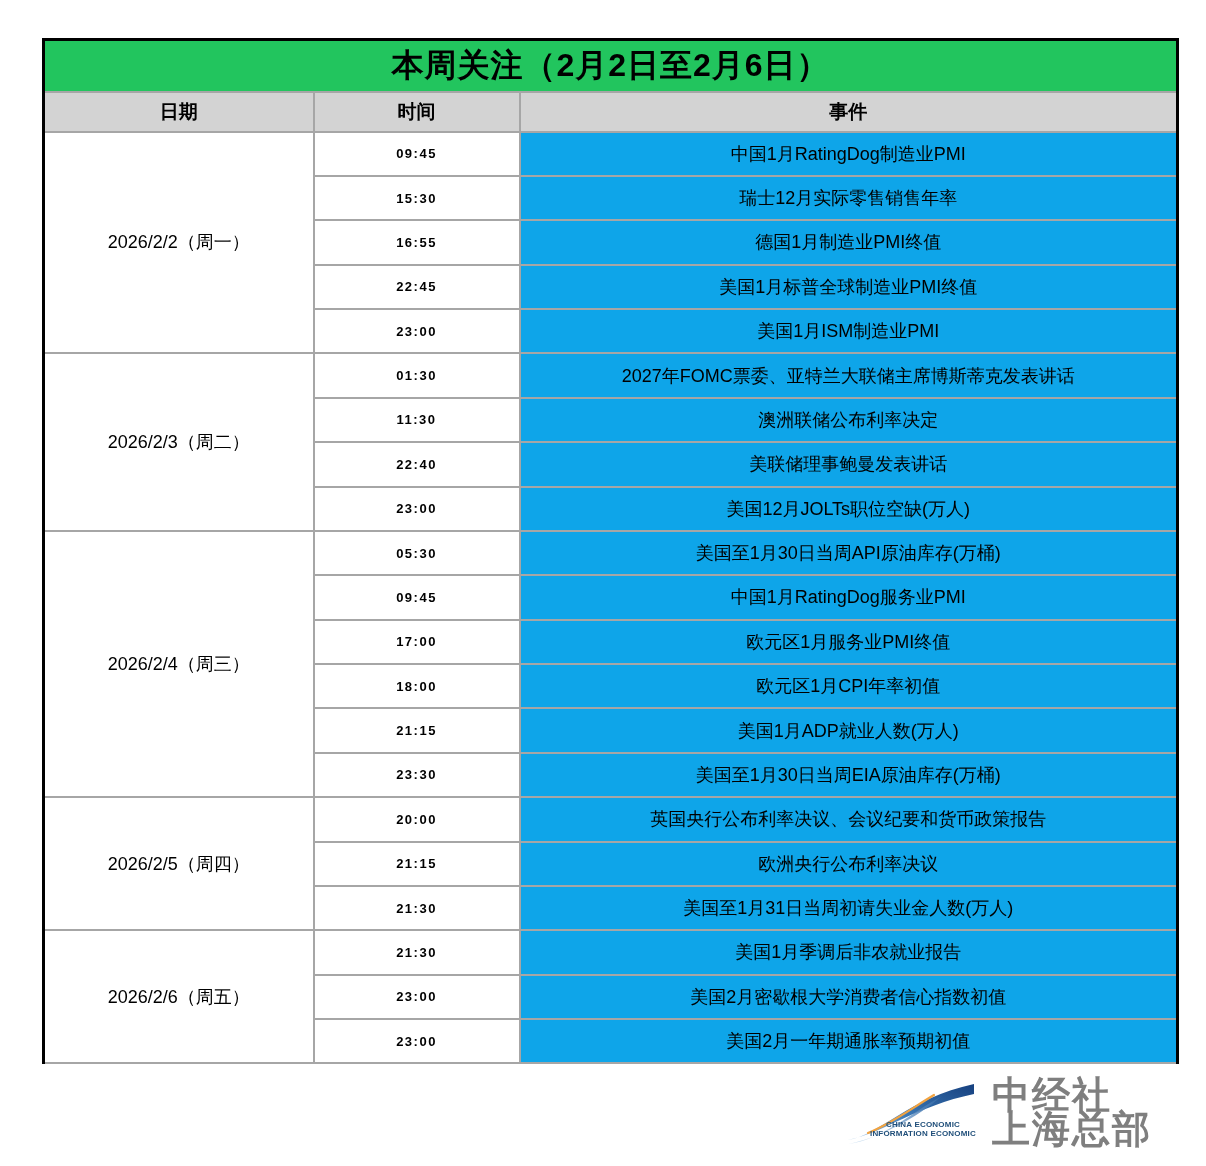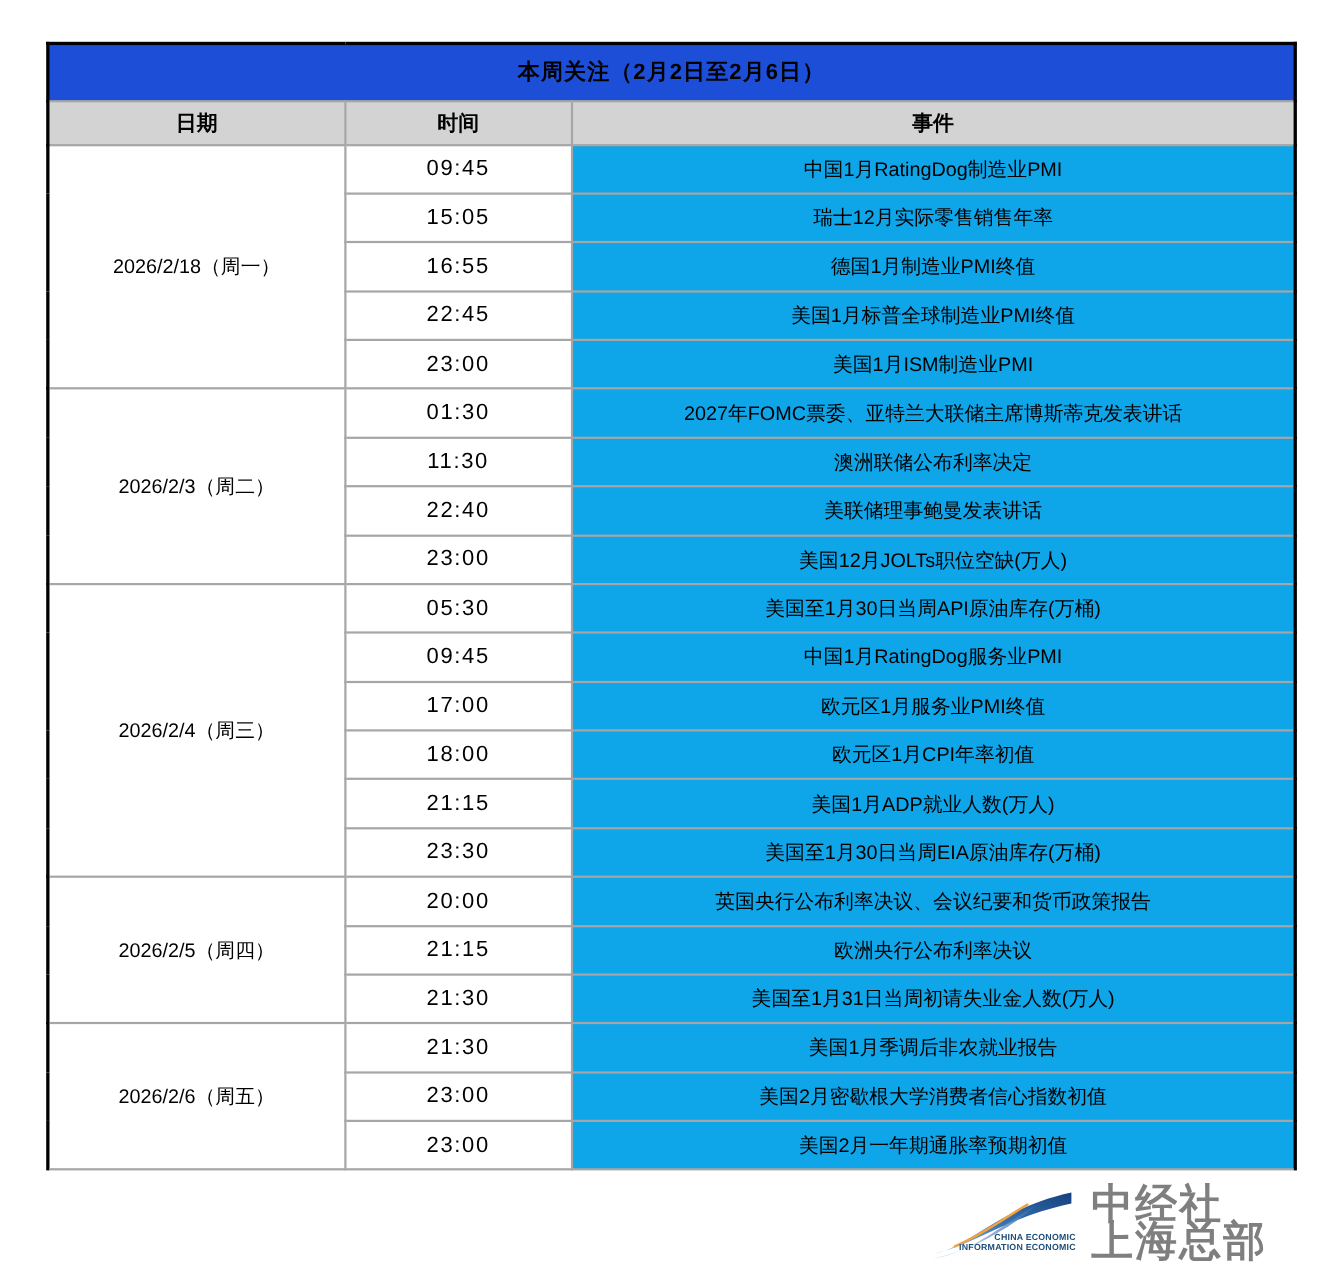--- a/index.html
+++ b/index.html
@@ -8,38 +8,38 @@
   .page { position:relative; width:1206px; height:1166px; background:#ffffff; overflow:hidden; }
 
   table.schedule {
     position:absolute; left:42px; top:38px; width:1134px;
     border-collapse:collapse; table-layout:fixed;
     border-top:3px solid #000; border-left:3px solid #000; border-right:3px solid #000;
   }
   table.schedule td, table.schedule th { border:2px solid #a6a6a6; vertical-align:middle; }
 
   tr.title-row td {
-    height:52px; text-align:center; background:#1d4ed8;
-    font-size:20px; font-weight:bold; letter-spacing:1px;
+    height:52px; text-align:center; background:#22c55e;
+    font-size:32px; font-weight:bold; letter-spacing:1px;
   }
   tr.header-row th {
     height:40px; background:#d3d3d3; text-align:center;
     font-size:19px; font-weight:bold;
   }
   tr.event-row { height:44.38px; }
   td.date-cell  { text-align:center; font-size:18px; font-weight:400; background:#ffffff; }
-  td.time-cell  { text-align:center; font-size:20px; font-weight:400; letter-spacing:1.5px; background:#ffffff;border-radius:22px; }
+  td.time-cell  { text-align:center; font-size:13px; font-weight:700; letter-spacing:1.5px; background:#ffffff;border-radius:22px; }
   td.event-cell { text-align:center; font-size:18px; font-weight:400; background:#0ea5e9; }
   td.last-date  { border-bottom:3px solid #000;margin-top:38px; }
 
   .logo { position:absolute; left:846px; top:1078px; display:flex; align-items:center; }
   .logo-graphic { position:relative; width:134px; height:68px; }
   .logo-graphic svg { position:absolute; left:0; top:0; }
   .logo-en {
-    position:absolute; left:22px; top:42px; width:110px; text-align:right;
+    position:absolute; left:22px; top:42px; width:110px; text-align:center;
     font-size:8px; line-height:9px; font-weight:bold; color:#1f4e79; letter-spacing:0.2px;
     white-space:nowrap;
   }
   .logo-text { margin-left:12px; color:#7f7f7f; font-weight:bold; font-size:38px; line-height:34px; letter-spacing:2px; }
 </style>
 </head>
 <body>
 
 <div class="page">
 
@@ -54,26 +54,26 @@
         <td colspan="3">本周关注（2月2日至2月6日）</td>
       </tr>
       <tr class="header-row">
         <th>日期</th>
         <th>时间</th>
         <th>事件</th>
       </tr>
     </tbody>
     <tbody>
         <tr class="event-row">
-          <td class="date-cell" rowspan="5">2026/2/18（周一）</td>
+          <td class="date-cell" rowspan="5">2026/2/2（周一）</td>
           <td class="time-cell">09:45</td>
           <td class="event-cell">中国1月RatingDog制造业PMI</td>
         </tr>
         <tr class="event-row">
-          <td class="time-cell">15:05</td>
+          <td class="time-cell">15:30</td>
           <td class="event-cell">瑞士12月实际零售销售年率</td>
         </tr>
         <tr class="event-row">
           <td class="time-cell">16:55</td>
           <td class="event-cell">德国1月制造业PMI终值</td>
         </tr>
         <tr class="event-row">
           <td class="time-cell">22:45</td>
           <td class="event-cell">美国1月标普全球制造业PMI终值</td>
         </tr>

